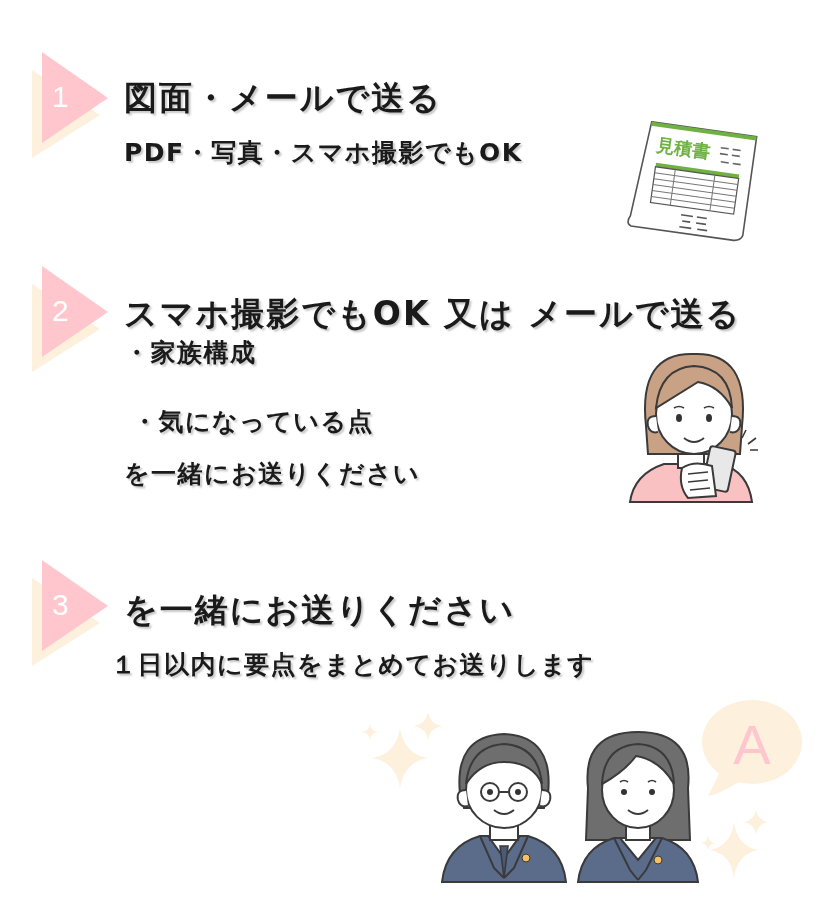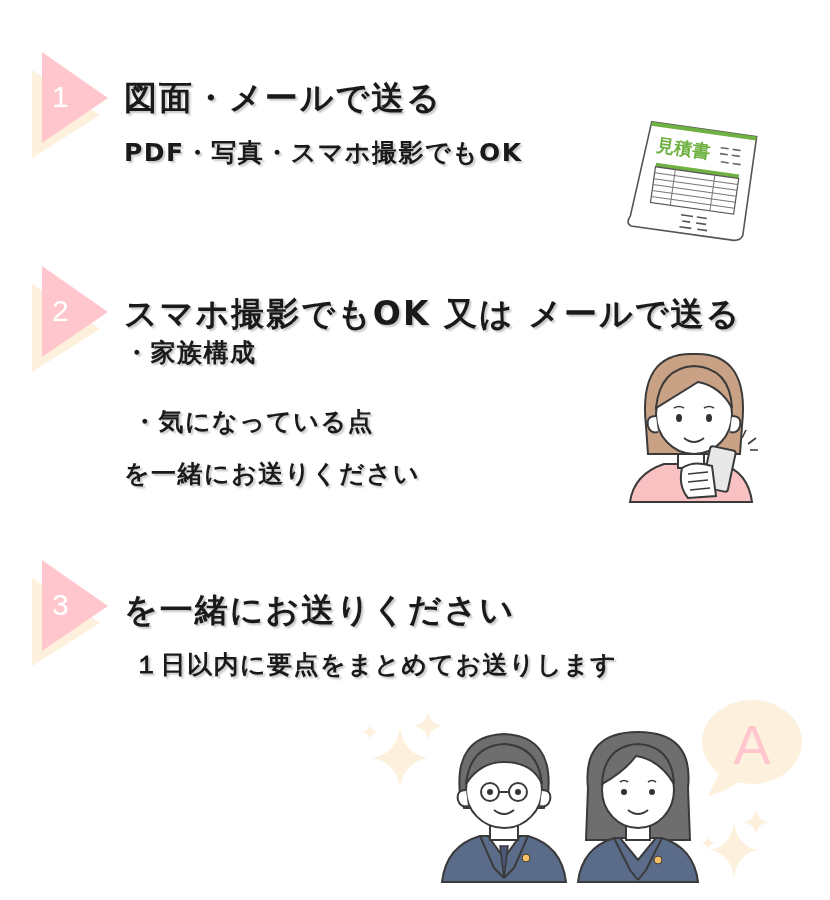--- a/index.html
+++ b/index.html
@@ -105,21 +105,21 @@
   </svg>
 </div>
 
 <div>
   <svg class="tri" style="left:30px;top:558px" width="90" height="112">
     <polygon points="2,20 70,65 2,108" fill="#fdf1de"></polygon>
     <polygon points="12,2 78,48 12,93" fill="#ffc7cd"></polygon>
   </svg>
   <div class="stepnum" style="left:52px;top:590px">3</div>
   <div class="title" style="left:124px;top:588px">を一緒にお送りください</div>
-  <div class="sub" style="left:134px;top:648px">１日以内に要点をまとめてお送りします</div>
+  <div class="sub" style="left:111px;top:648px">１日以内に要点をまとめてお送りします</div>
 
   <svg class="abs" style="left:356px;top:708px" width="100" height="96" viewBox="0 0 100 96">
     <path d="M44,20 Q48,46 72,50 Q48,54 44,80 Q40,54 16,50 Q40,46 44,20 Z" fill="#fdf1de"></path>
     <path d="M72,4 Q74,16 86,18 Q74,20 72,32 Q70,20 58,18 Q70,16 72,4 Z" fill="#fdf1de"></path>
     <path d="M14,16 Q15,23 22,24 Q15,25 14,32 Q13,25 6,24 Q13,23 14,16 Z" fill="#fdf1de"></path>
   </svg>
 
   <svg class="abs" style="left:440px;top:728px" width="128" height="156" viewBox="0 0 128 156">
     <path d="M2,154 Q6,118 40,108 L88,108 Q122,118 126,154 Z" fill="#5b6b8a" stroke="#3a3a3a" stroke-width="2"></path>
     <path d="M48,108 L64,130 L80,108" fill="#ffffff" stroke="#3a3a3a" stroke-width="2"></path>

